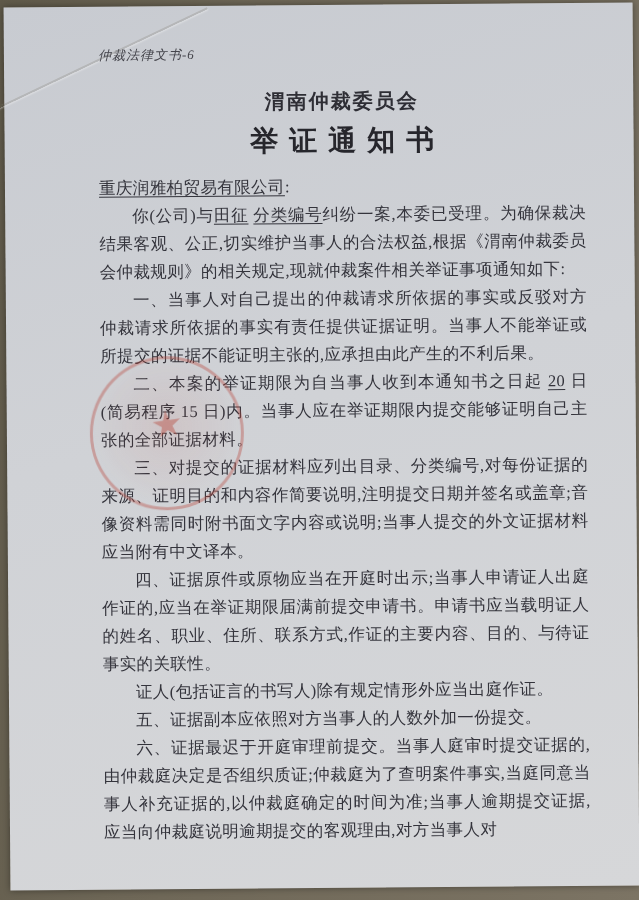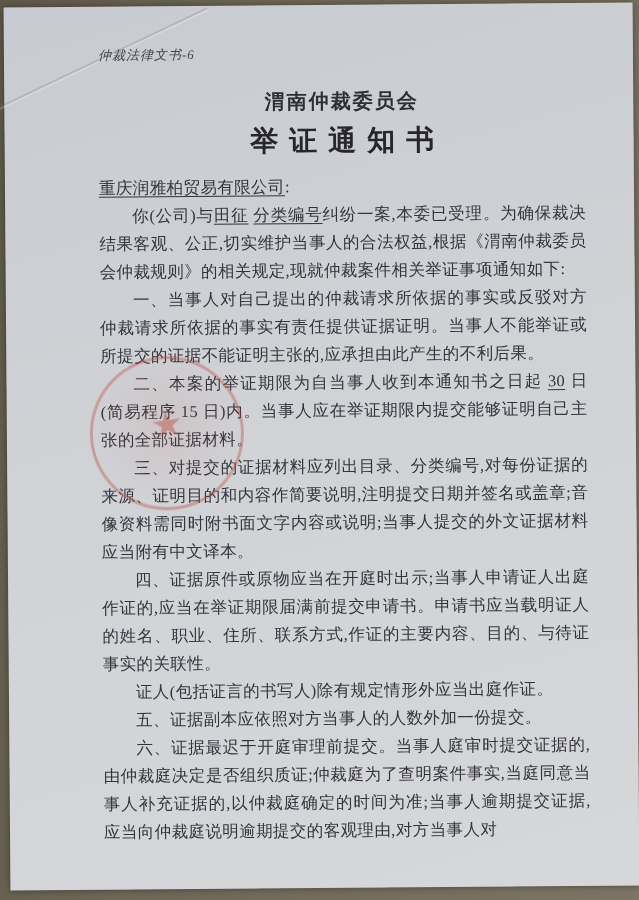--- a/index.html
+++ b/index.html
@@ -65,21 +65,21 @@
       <div class="org-title">渭南仲裁委员会</div>
       <div class="doc-title">举证通知书</div>
 
       <div class="body-text">
         <p class="no-indent"><span class="u">重庆润雅柏贸易有限公司</span><span>:</span></p>
 
         <p><span>你(公司)与</span><span class="u">田征</span><span> </span><span class="u">分类编号</span><span>纠纷一案,本委已受理。为确保裁决结果客观、公正,切实维护当事人的合法权益,根据《渭南仲裁委员会仲裁规则》的相关规定,现就仲裁案件相关举证事项通知如下:</span></p>
 
         <p>一、当事人对自己提出的仲裁请求所依据的事实或反驳对方仲裁请求所依据的事实有责任提供证据证明。当事人不能举证或所提交的证据不能证明主张的,应承担由此产生的不利后果。</p>
 
-        <p><span>二、本案的举证期限为自当事人收到本通知书之日起 </span><span class="u">30</span><span> 日(简易程序 15 日)内。当事人应在举证期限内提交能够证明自己主张的全部证据材料。</span></p>
+        <p><span>二、本案的举证期限为自当事人收到本通知书之日起 </span><span class="u">20</span><span> 日(简易程序 15 日)内。当事人应在举证期限内提交能够证明自己主张的全部证据材料。</span></p>
 
         <p>三、对提交的证据材料应列出目录、分类编号,对每份证据的来源、证明目的和内容作简要说明,注明提交日期并签名或盖章;音像资料需同时附书面文字内容或说明;当事人提交的外文证据材料应当附有中文译本。</p>
 
         <p>四、证据原件或原物应当在开庭时出示;当事人申请证人出庭作证的,应当在举证期限届满前提交申请书。申请书应当载明证人的姓名、职业、住所、联系方式,作证的主要内容、目的、与待证事实的关联性。</p>
 
         <p>证人(包括证言的书写人)除有规定情形外应当出庭作证。</p>
 
         <p>五、证据副本应依照对方当事人的人数外加一份提交。</p>
 
         <p>六、证据最迟于开庭审理前提交。当事人庭审时提交证据的,由仲裁庭决定是否组织质证;仲裁庭为了查明案件事实,当庭同意当事人补充证据的,以仲裁庭确定的时间为准;当事人逾期提交证据,应当向仲裁庭说明逾期提交的客观理由,对方当事人对</p>

